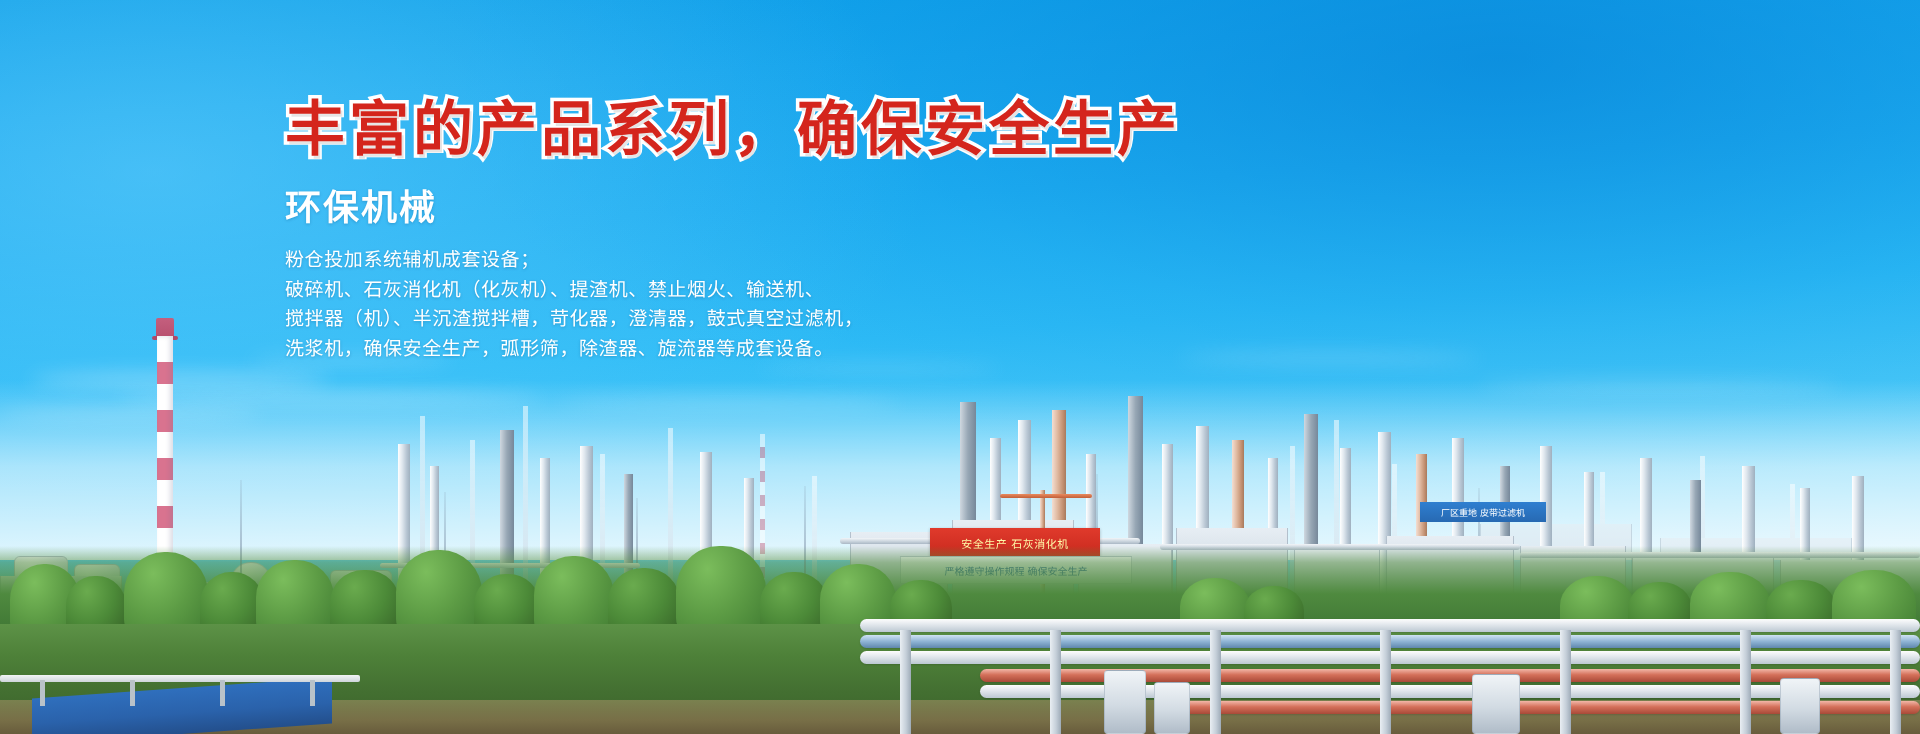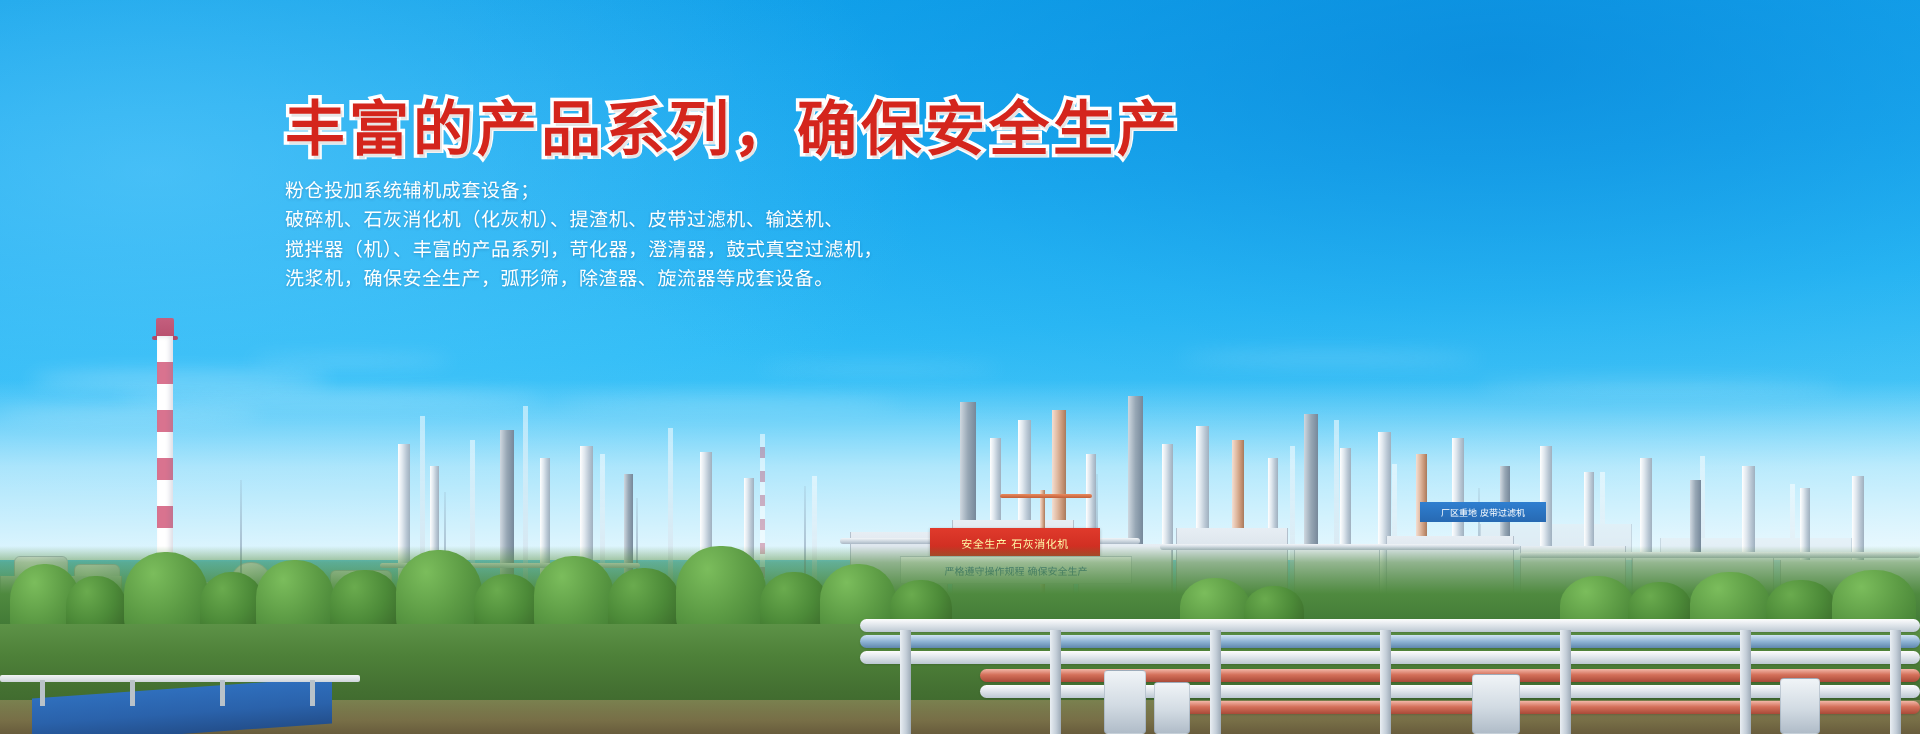--- a/index.html
+++ b/index.html
@@ -561,23 +561,24 @@
     <div class="barrel" style="left:244px; bottom:0px; width:40px; height:62px;"></div>
     <div class="barrel" style="left:294px; bottom:0px; width:34px; height:50px;"></div>
     <div class="barrel" style="left:612px; bottom:0px; width:46px; height:58px;"></div>
     <div class="barrel" style="left:920px; bottom:0px; width:38px; height:54px;"></div>
   </div>
 
   <div class="copy">
 
     <h1 class="headline">丰富的产品系列，确保安全生产</h1>
 
+    <h2 class="subhead">环保机械</h2>
 
     <div class="desc">
       <div class="desc-line">粉仓投加系统辅机成套设备；</div>
-      <div class="desc-line">破碎机、石灰消化机（化灰机）、提渣机、皮带过滤机、输送机、</div>
-      <div class="desc-line">搅拌器（机）、丰富的产品系列，苛化器，澄清器，鼓式真空过滤机，</div>
+      <div class="desc-line">破碎机、石灰消化机（化灰机）、提渣机、禁止烟火、输送机、</div>
+      <div class="desc-line">搅拌器（机）、半沉渣搅拌槽，苛化器，澄清器，鼓式真空过滤机，</div>
       <div class="desc-line">洗浆机，确保安全生产，弧形筛，除渣器、旋流器等成套设备。</div>
     </div>
 
   </div>
 
 </div>
 
 </body></html>

